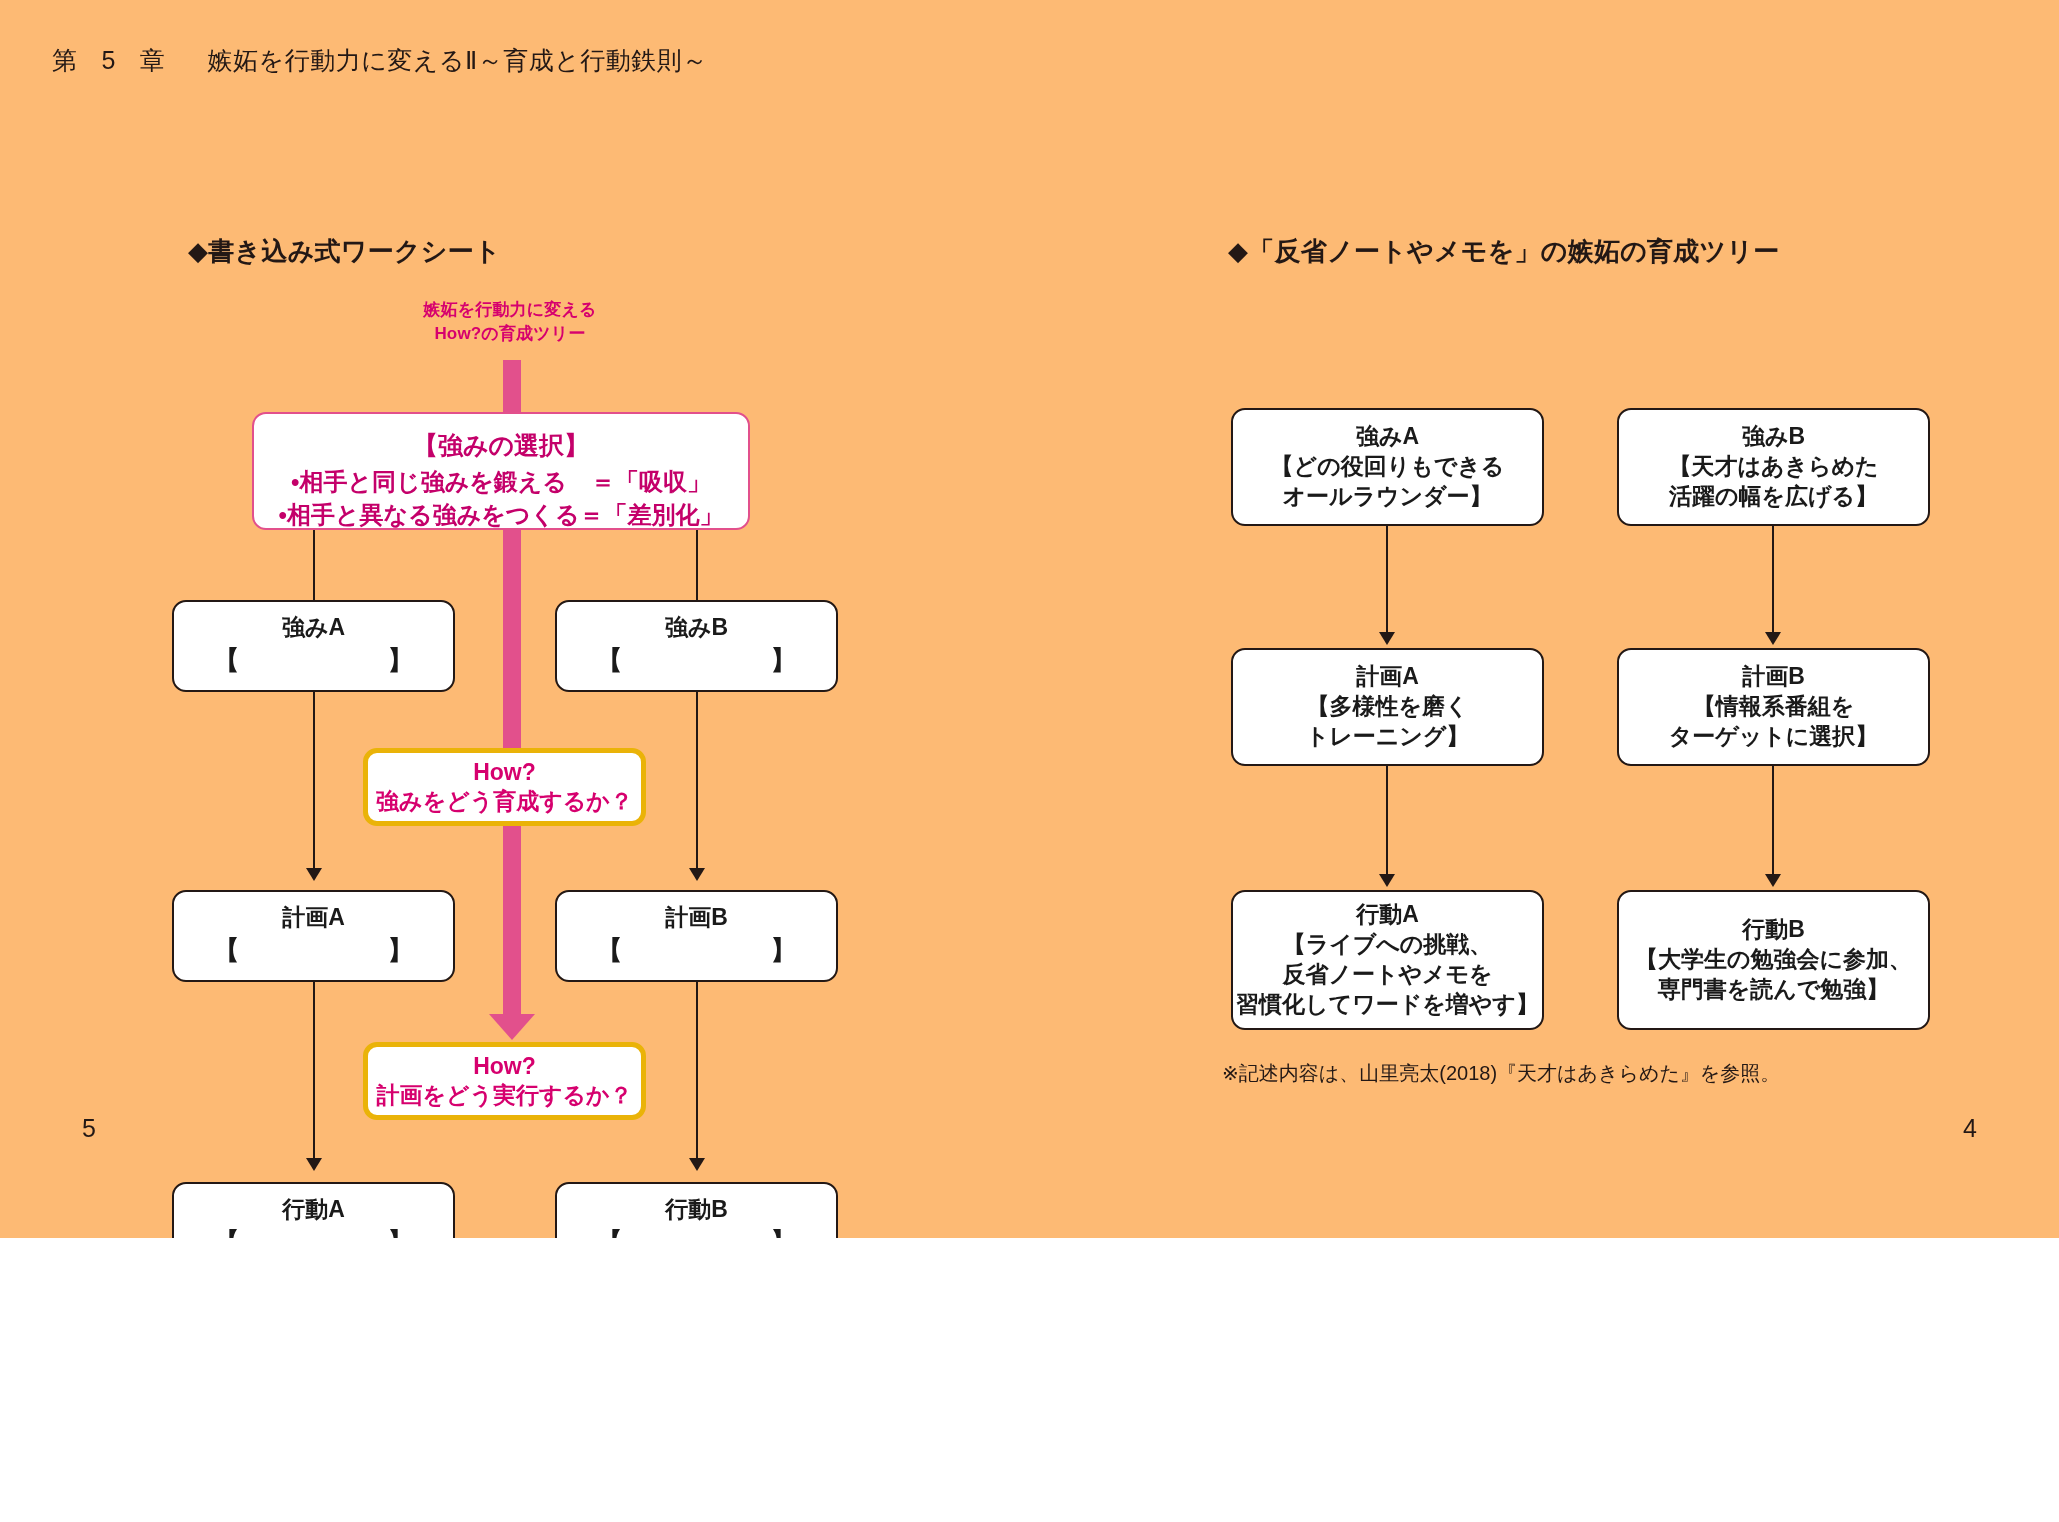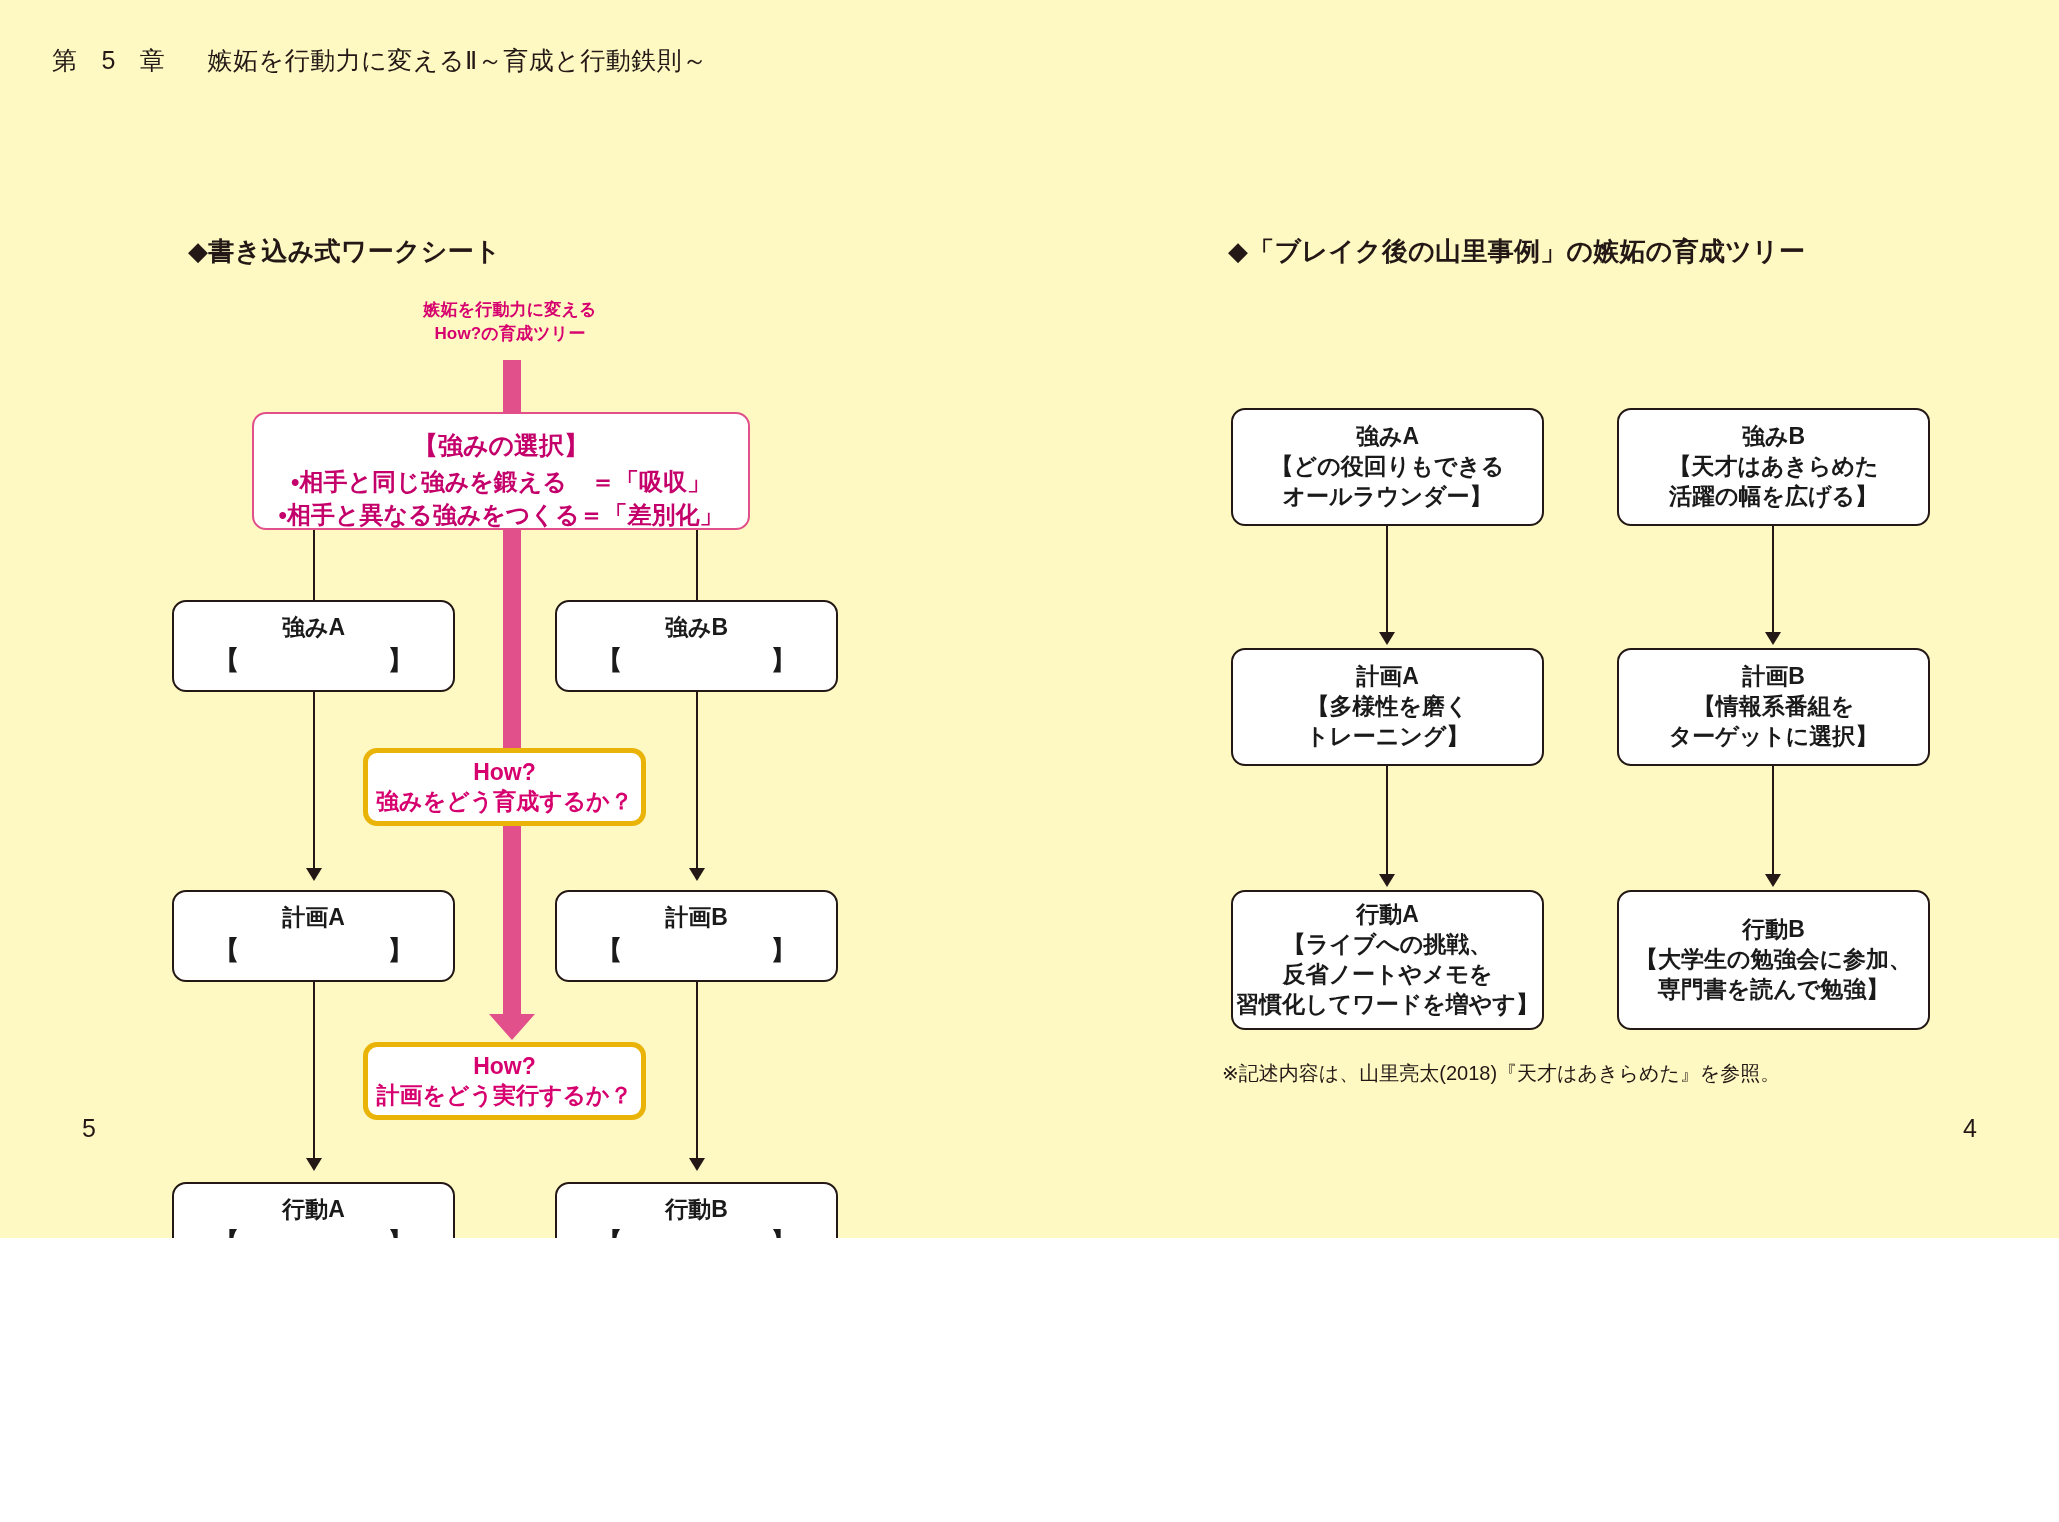--- a/index.html
+++ b/index.html
@@ -8,21 +8,21 @@
     background: #ffffff;
   }
   body {
     font-family: "Liberation Sans", "DejaVu Sans", sans-serif;
     color: #1a1a1a;
   }
   #page {
     position: relative;
     width: 2059px;
     height: 1238px;
-    background: #fef9c3;
+    background: #fdba74;
     overflow: hidden;
   }
 
   
   .running-header {
     position: absolute;
     left: 52px;
     top: 44px;
     font-size: 25px;
     letter-spacing: 0.02em;
@@ -325,21 +325,21 @@
   </div>
 
   <div class="box box-black slot-box" id="ws-action-b">
     <div class="slot-label">行動B</div>
     <div class="slot-blank">
       <span>【</span>
       <span>】</span>
     </div>
   </div>
 
-  <div class="section-heading" id="heading-right">◆「ブレイク後の山里事例」の嫉妬の育成ツリー</div>
+  <div class="section-heading" id="heading-right">◆「反省ノートやメモを」の嫉妬の育成ツリー</div>
 
   <div class="box box-black case-box" id="cs-strength-a">
     <div class="case-label">強みA</div>
     <div class="case-line">【どの役回りもできる</div>
     <div class="case-line">オールラウンダー】</div>
   </div>
 
   <div class="box box-black case-box" id="cs-strength-b">
     <div class="case-label">強みB</div>
     <div class="case-line">【天才はあきらめた</div>

